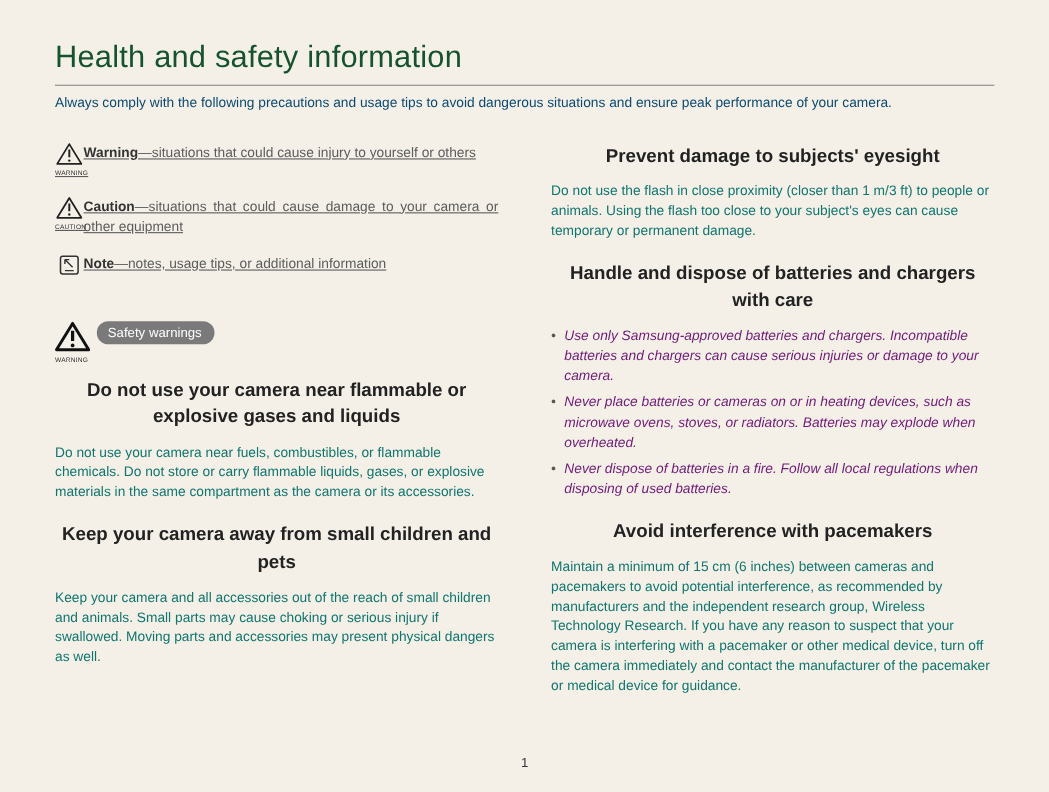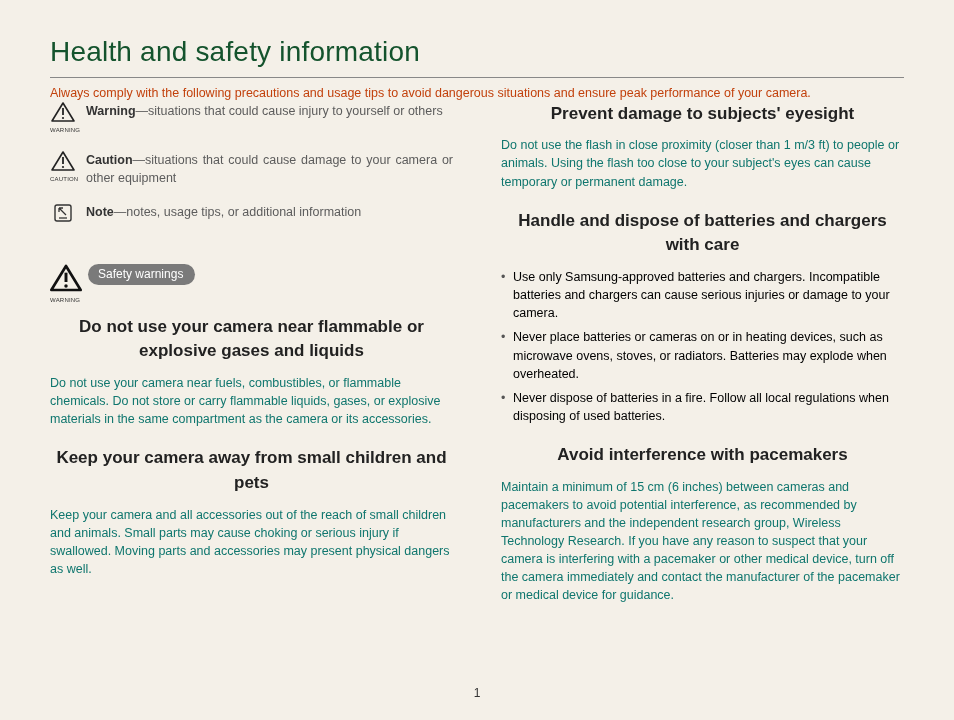--- a/index.html
+++ b/index.html
@@ -16,44 +16,44 @@
   }
   .title {
     font-size: 28px;
     font-weight: 300;
     color: #14532d;
     margin: 0 0 4px 0;
     font-stretch: condensed;
     letter-spacing: 0.2px;
   }
   .hr { border-bottom: 1px solid #888; margin-bottom: 6px; }
-  .intro { font-size: 12.5px; color: #c2410c; }
+  .intro { font-size: 12.5px; color: #0c4a6e; margin-bottom: 28px; }
   .cols { display: flex; gap: 48px; }
   .col { flex: 1; }
-  .def-row { display: flex; align-items: flex-start; gap: 10px; margin-bottom: 16px; }
+  .def-row { display: flex; align-items: flex-start; margin-bottom: 16px; text-decoration: underline; }
   .def-icon { width: 26px; flex-shrink: 0; text-align: center; }
   .def-text { flex: 1; text-align: justify; }
   .def-term { font-weight: bold; color: #333; }
   .icon-tri { position: relative; }
   .icon-tri svg { width: 24px; height: 20px; }
   .icon-sub { font-size: 6px; letter-spacing: 0.2px; color: #333; display: block; margin-top: -1px; }
   .icon-note svg { width: 20px; height: 20px; }
   .sw-row { display: flex; align-items: flex-start; gap: 6px; margin-top: 36px; margin-bottom: 10px; }
   .sw-badge {
     background: #7a7a7a;
     color: #fff;
     font-size: 12px;
     padding: 2px 12px 2px 10px;
     border-radius: 11px;
   }
   .subhead { font-weight: 700; color: #222; font-size: 17px; margin-top: 18px; margin-bottom: 10px; text-align: center; }
   .subhead.first-right { margin-top: 0; }
   .para { color: #0f766e; margin-bottom: 10px; }
   ul.bul { list-style: none; padding: 0; margin: 0 0 12px 0; }
-  ul.bul li { position: relative; padding-left: 12px; margin-bottom: 6px; color: #000000; }
+  ul.bul li { position: relative; padding-left: 12px; margin-bottom: 6px; color: #701a75; font-style: italic; }
   ul.bul li::before { content: "•"; position: absolute; left: 0; top: 0; color: #555; }
   .pagenum { text-align: center; color: #333; font-size: 12px; position: absolute; bottom: 18px; left: 0; right: 0; }
   .warn-icon-big svg { width: 32px; height: 28px; }
   .warn-icon-big .icon-sub { font-size: 6px; }
 </style>
 </head>
 <body>
 
 <h1 class="title">Health and safety information</h1>
 <div class="hr"></div>

